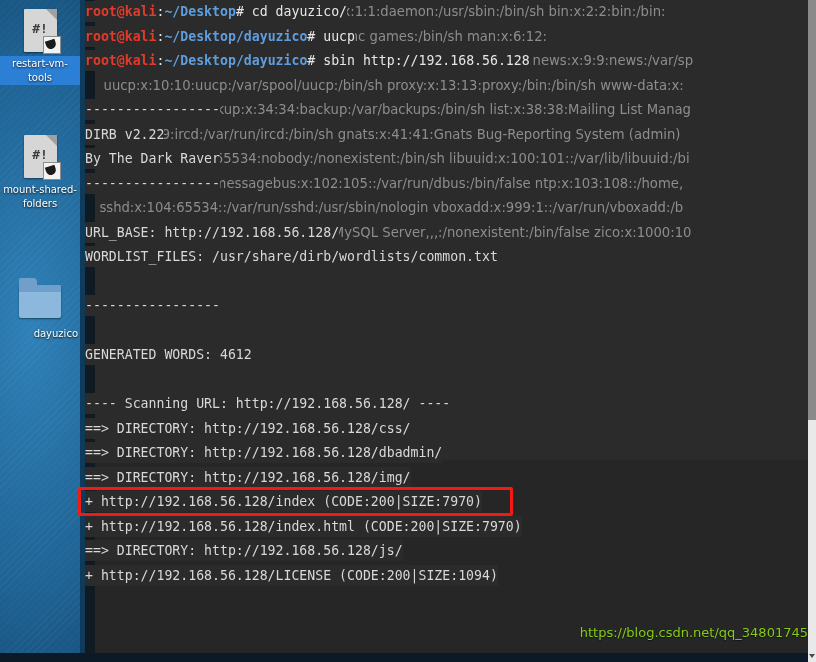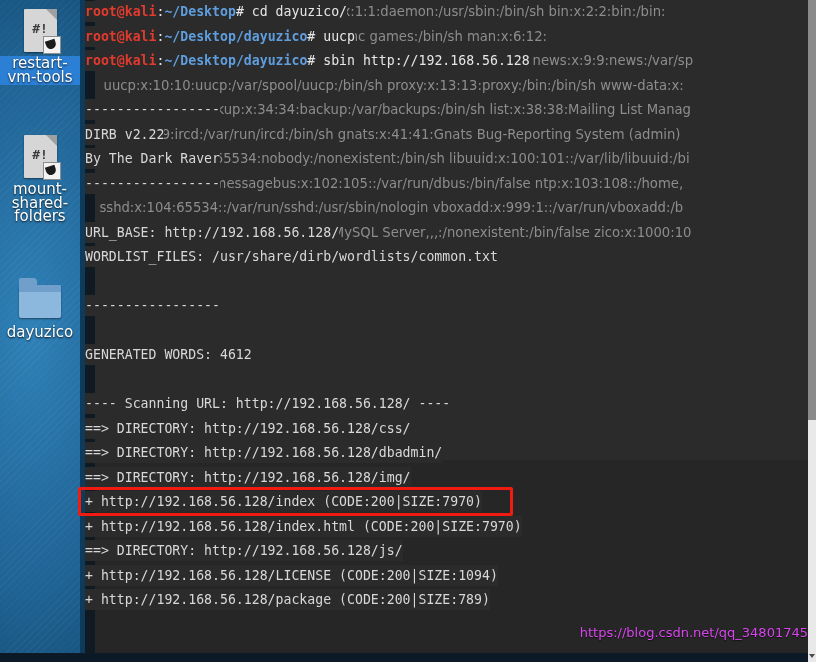--- a/index.html
+++ b/index.html
@@ -17,21 +17,21 @@
       radial-gradient(ellipse 260px 620px at 30px 330px, #2f81b8 0%, #1f6394 42%, #11456c 72%, #072742 100%);
   }
 
   
   .desk-icon{
     position:absolute;width:80px;text-align:center;
     font-family:"DejaVu Sans","Liberation Sans",sans-serif;
   }
   .icon-art{height:50px;display:flex;align-items:flex-end;justify-content:center;position:relative;}
   .icon-label{
-    font-size:15px;line-height:13.5px;color:#ffffff;
+    font-size:10px;line-height:13.5px;color:#ffffff;
     text-shadow:0 1px 2px rgba(0,0,0,.85);
     padding:1px 2px;word-wrap:break-word;display:inline-block;
   }
   .icon-label.sel{background:#2b7fd4;border-radius:1px;}
 
   
   .file-sheet{
     width:33px;height:43px;background:#d6d6d6;position:relative;
     border-radius:1px;
     box-shadow:0 1px 2px rgba(0,0,0,.5);
@@ -113,21 +113,21 @@
 
   
   #redbox{
     position:absolute;left:78px;top:359px;width:429px;height:23px;
     border:3px solid #f21b11;border-radius:2px;pointer-events:none;
   }
 
   
   #watermark{
     position:absolute;right:8px;bottom:22px;
-    color:#d946ef;font-size:13px;
+    color:#84cc16;font-size:13px;
     font-family:"DejaVu Sans","Liberation Sans",sans-serif;
     text-shadow:0 1px 1px rgba(0,0,0,.6);
   }
 
   
   #scrollbar{
     position:absolute;right:0;top:0;width:8px;height:662px;background:#e9e9e9;
   }
   #scrollthumb{
     position:absolute;right:0;top:0;width:8px;height:420px;background:#8a8a8a;
@@ -165,21 +165,21 @@
           <div class="hashbang">#!</div>
           <div class="exec-badge"></div>
         </div>
       </div>
       <div style="margin-top: 4px;"><span class="icon-label">mount-shared-folders</span></div>
     </div>
     <div class="desk-icon" style="left: 0px; top: 268px;">
       <div class="icon-art">
         <div class="folder"></div>
       </div>
-      <div style="margin-top: 4px;"><span class="icon-label">dayuzico</span></div>
+      <div style="margin-top: 4px; text-align: right;"><span class="icon-label">dayuzico</span></div>
     </div>
   </div>
 
 <div id="bgwin">
     <div class="pwline">                                                       on:x:1:1:daemon:/usr/sbin:/bin/sh bin:x:2:2:bin:/bin:</div>
     <div class="pwline">       lynelx:4:6555 ny/hemel/bin/:bin/sync games:/bin/sh man:x:6:12:</div>
     <div class="pwline">   lp:x:7:7:lp:/var/spool/lpd:/bin/sh mail:x:8:8:mail:/var/mail:/bin/sh news:x:9:9:news:/var/sp</div>
     <div class="pwline">   uucp:x:10:10:uucp:/var/spool/uucp:/bin/sh proxy:x:13:13:proxy:/bin:/bin/sh www-data:x:</div>
     <div class="pwline">   /www:/bin/sh backup:x:34:34:backup:/var/backups:/bin/sh list:x:38:38:Mailing List Manag</div>
     <div class="pwline">  irc:x:39:39:ircd:/var/run/ircd:/bin/sh gnats:x:41:41:Gnats Bug-Reporting System (admin)</div>
@@ -211,21 +211,20 @@
     <div class="tline"><span class="txt">GENERATED WORDS: 4612</span></div>
     <div class="tline blank"><span class="txt"> </span></div>
     <div class="tline"><span class="txt">---- Scanning URL: http://192.168.56.128/ ----</span></div>
     <div class="tline"><span class="txt">==&gt; DIRECTORY: http://192.168.56.128/css/</span></div>
     <div class="tline"><span class="txt">==&gt; DIRECTORY: http://192.168.56.128/dbadmin/</span></div>
     <div class="tline"><span class="txt">==&gt; DIRECTORY: http://192.168.56.128/img/</span></div>
     <div class="tline"><span class="txt">+ http://192.168.56.128/index (CODE:200|SIZE:7970)</span></div>
     <div class="tline"><span class="txt">+ http://192.168.56.128/index.html (CODE:200|SIZE:7970)</span></div>
     <div class="tline"><span class="txt">==&gt; DIRECTORY: http://192.168.56.128/js/</span></div>
     <div class="tline"><span class="txt">+ http://192.168.56.128/LICENSE (CODE:200|SIZE:1094)</span></div>
-    <div class="tline"><span class="txt">+ http://192.168.56.128/package (CODE:200|SIZE:789)</span></div>
     <div class="tline"></div>
   </div>
 
 <div id="redbox" style="top: 487px;"></div>
 
 <div id="watermark">https://blog.csdn.net/qq_34801745</div>
 
 <div id="bottomstrip"></div>
 <div id="scrollbar">
   <div id="scrollthumb"></div>

